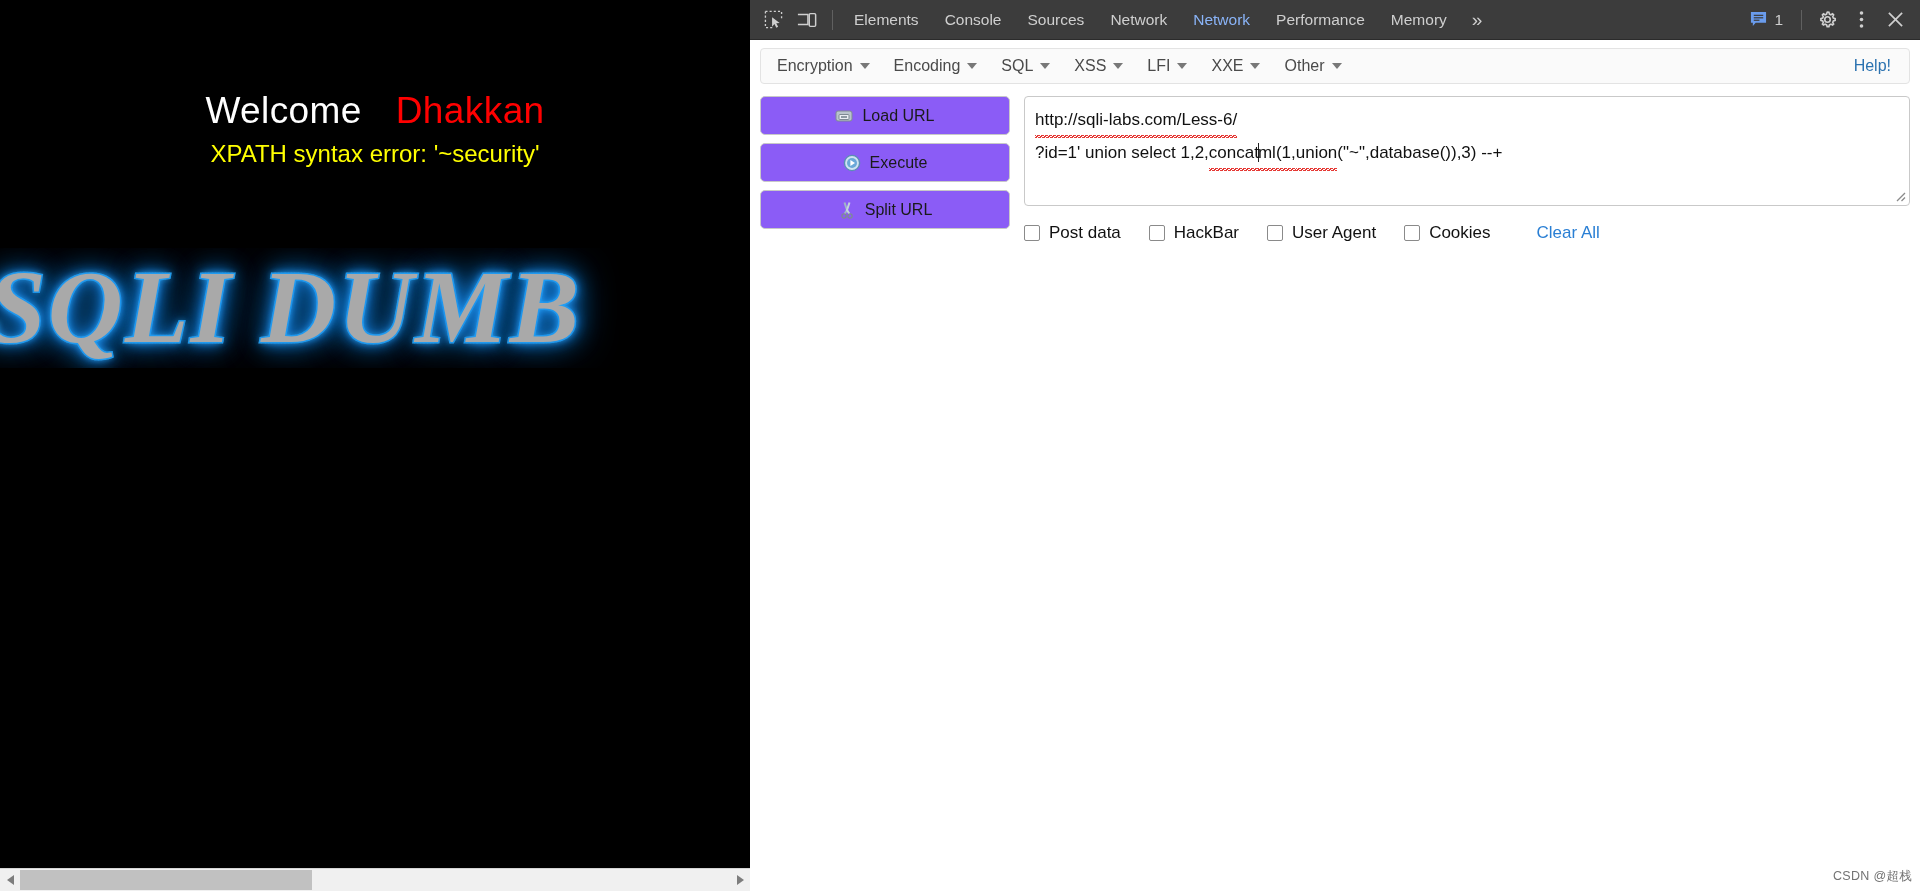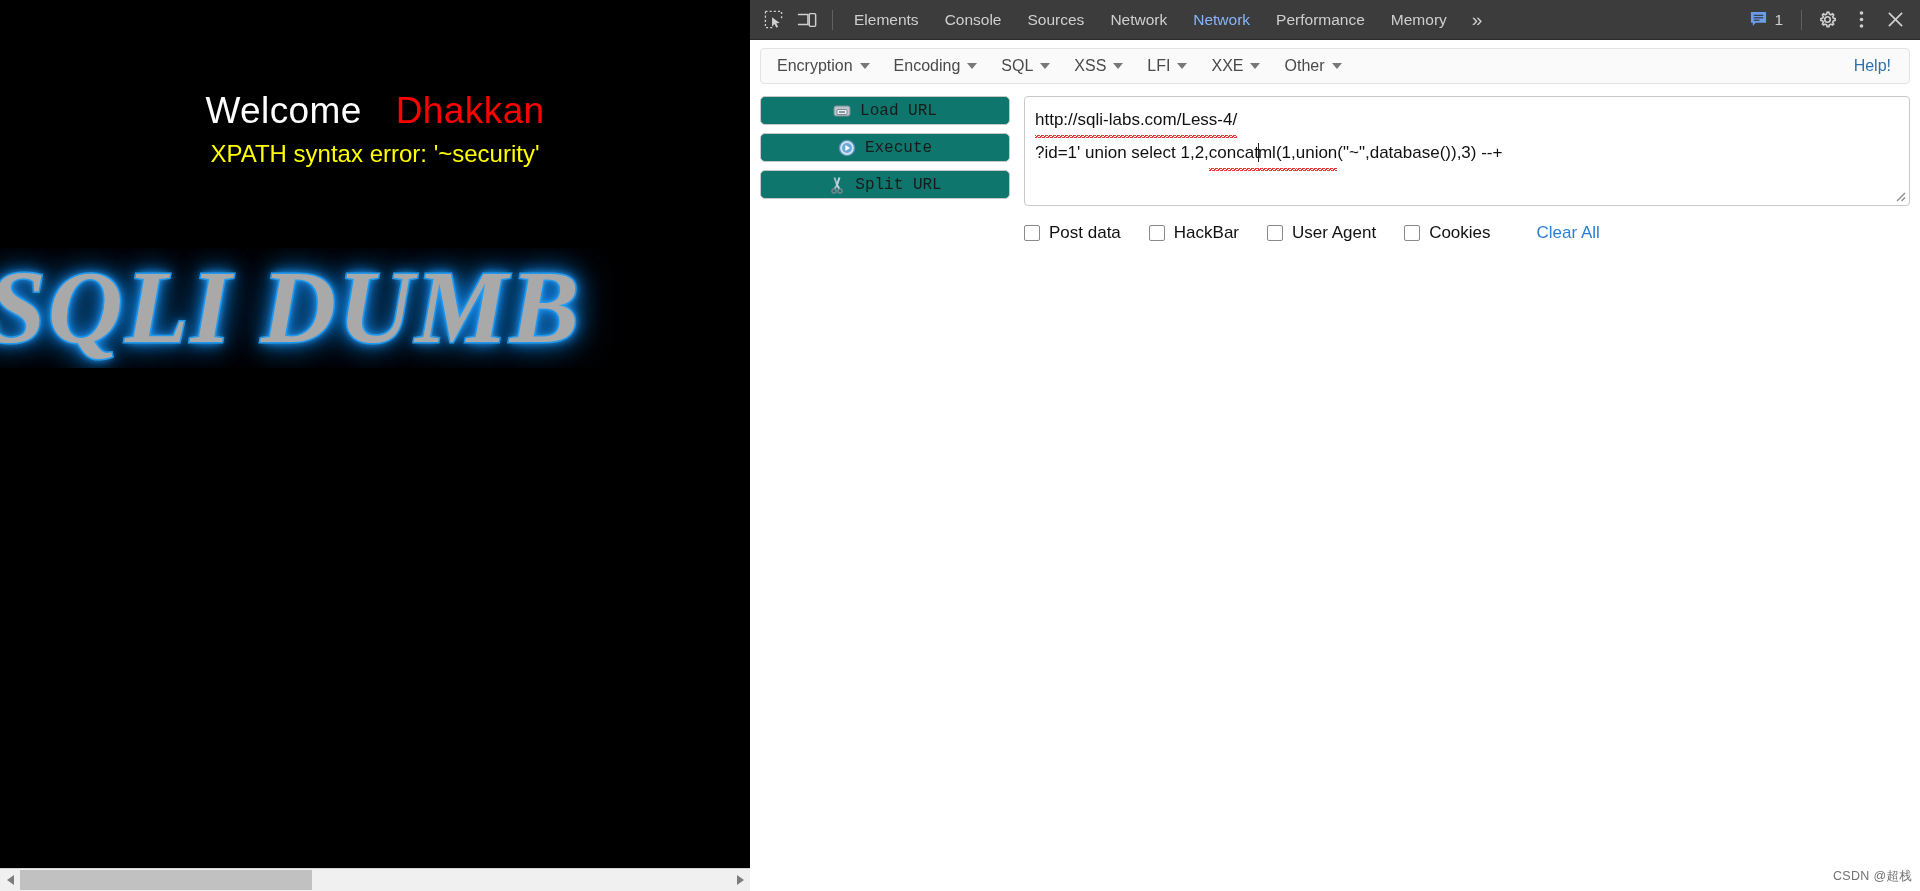--- a/index.html
+++ b/index.html
@@ -192,28 +192,28 @@
   }
   #hb-help {
     margin-left: auto; padding-right: 14px;
     color: #2b72b0; font-size: 16px;
     font-family: "Liberation Sans", sans-serif;
   }
 
   #hb-body { display: flex; padding: 12px 10px 0 10px; gap: 14px; }
   #hb-buttons { display: flex; flex-direction: column; gap: 8px; width: 250px; flex: 0 0 250px; }
   .hb-btn {
-    height: 29px;
-    background: #0f766e;
+    height: 39px;
+    background: #8b5cf6;
     border: 1px solid #c8c8c8;
     border-radius: 5px;
     display: flex; align-items: center; justify-content: center;
     gap: 9px;
     font-size: 16px; color: #1a1a1a;
-    font-family: Liberation Mono, monospace;
+    font-family: Liberation Sans, sans-serif;
   }
   .btn-ico { width: 18px; height: 18px; display: block; }
 
   #hb-right { flex: 1 1 auto; display: flex; flex-direction: column; }
   #hb-url {
     position: relative;
     height: 110px;
     border: 1px solid #c9c9c9;
     border-radius: 4px;
     background: #ffffff;
@@ -441,21 +441,21 @@
               <circle cx="12" cy="15" r="2.1" fill="none" stroke="#7e8a93" stroke-width="1.3"></circle>
             </svg>
             <span>Split URL</span>
           </div>
         </div>
 
         <div id="hb-right">
 
           <div id="hb-url">
             <div>
-              <span class="url-line squig">http://sqli-labs.com/Less-4/</span>
+              <span class="url-line squig">http://sqli-labs.com/Less-6/</span>
             </div>
             <div>
               <span class="url-line">?id=1' union select 1,2,</span><span class="url-line squig">concat</span><span id="caret-bar"></span><span class="url-line squig">ml(1,</span><span class="url-line squig">union</span><span class="url-line">("~",database()),3) --+</span>
             </div>
             <svg id="resize-grip" viewBox="0 0 14 14">
               <path d="M13 5 L5 13 M13 9.5 L9.5 13" stroke="#8a8a8a" stroke-width="1.3" fill="none"></path>
             </svg>
           </div>
 
           <div id="hb-options">

